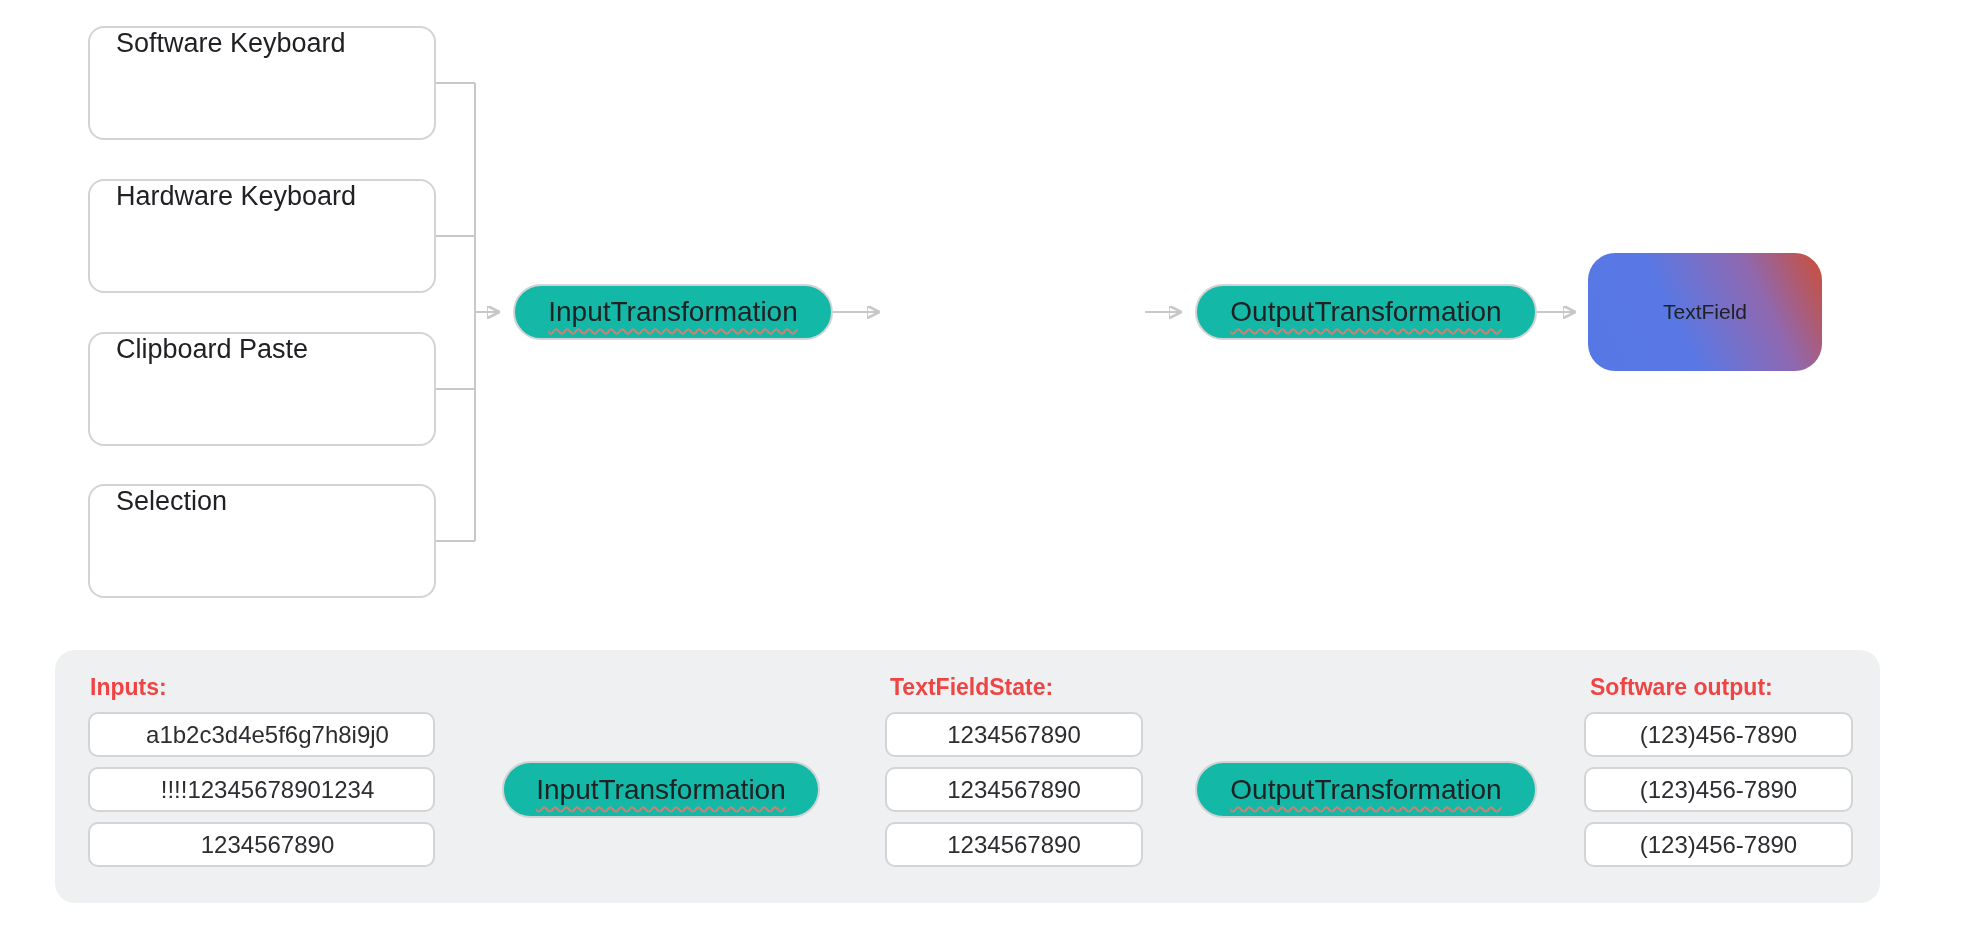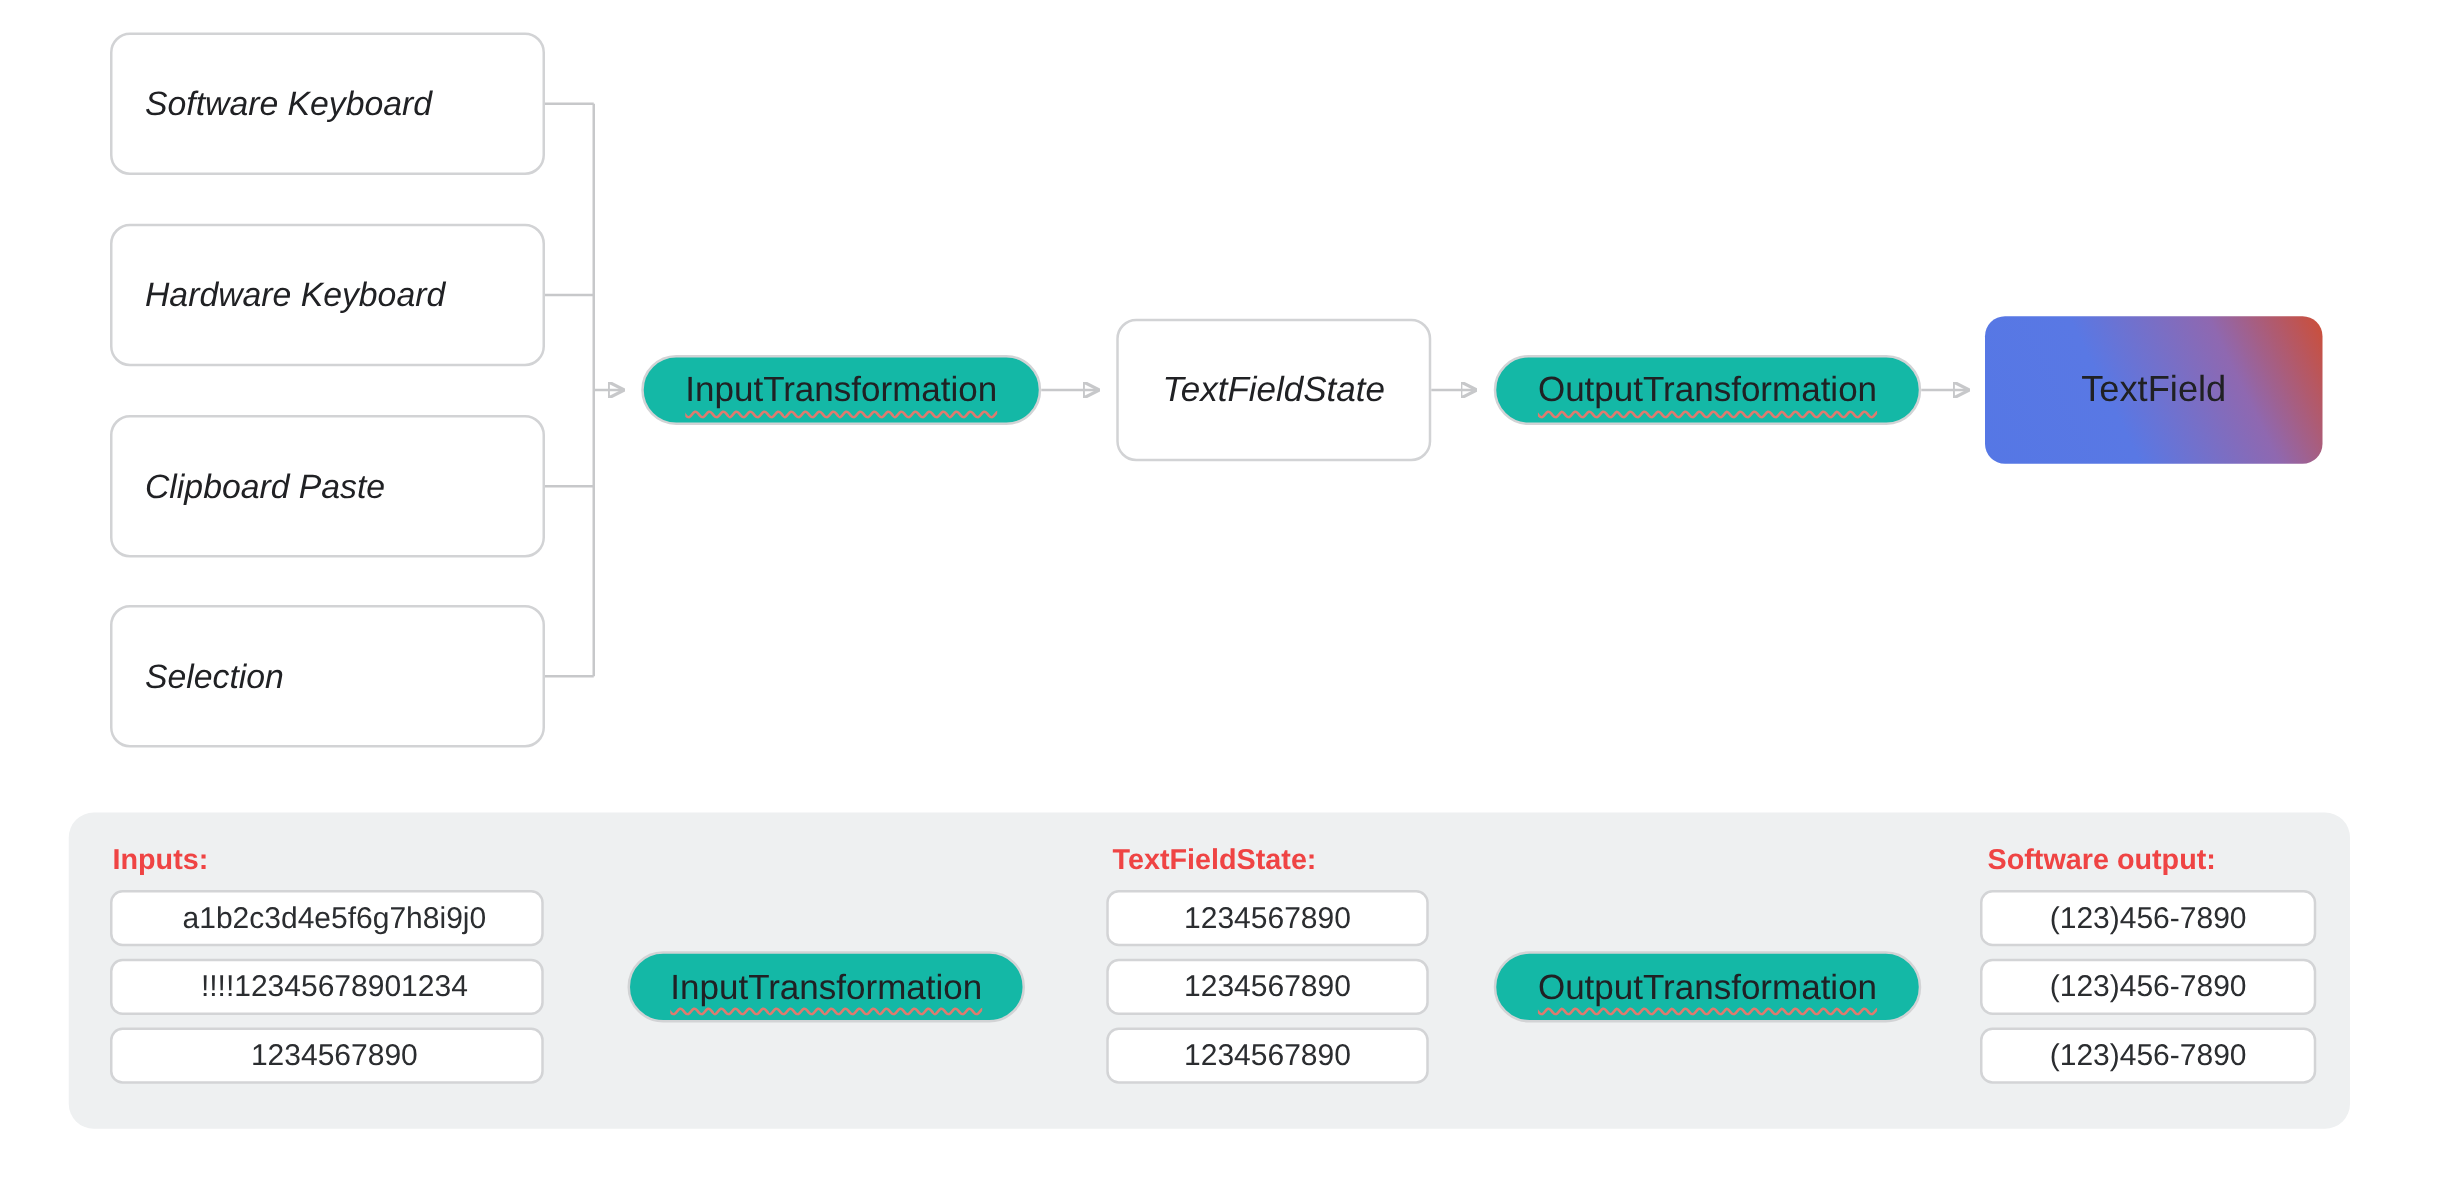--- a/index.html
+++ b/index.html
@@ -15,22 +15,21 @@
   .wires { position: absolute; left: 0; top: 0; width: 1967px; height: 945px; }
   .wires path { stroke: #c7c8ca; stroke-width: 2; fill: none; }
 
   .node {
     position: absolute;
     background: #ffffff;
     border: 2px solid #d2d3d5;
     border-radius: 16px;
     box-sizing: border-box;
     display: flex;
-    align-items: center;
-    font-style: italic;
+    align-items: flex-start;
   }
   .source-node { left: 88px; width: 348px; height: 114px; padding-left: 26px; font-size: 27px; }
   .state-node  { justify-content: center; font-size: 28px; }
   .pill {
     position: absolute;
     background: #14b8a6;
     border: 2px solid #d2d3d5;
     border-radius: 32px;
     box-sizing: border-box;
     display: flex;
@@ -40,25 +39,25 @@
   }
   .squiggle {
     text-decoration-line: underline;
     text-decoration-style: wavy;
     text-decoration-color: #e07a6e;
     text-decoration-thickness: 1.5px;
     text-underline-offset: 7px;
   }
   .textfield-node {
     position: absolute;
-    left: 1588px; top: 253px; width: 270px; height: 118px;
-    border-radius: 16px;
+    left: 1588px; top: 253px; width: 234px; height: 118px;
+    border-radius: 27px;
     background: linear-gradient(64deg, #5577e5 0%, #5978e4 38%, #8f68b0 72%, #c8503f 98%);
     display: flex; align-items: center; justify-content: center;
-    font-size: 29px; color: #202124;
+    font-size: 21px; color: #202124;
   }
   .panel {
     position: absolute;
     left: 55px; top: 650px; width: 1825px; height: 253px;
     background: #eef0f1;
     border-radius: 20px;
   }
   .caption {
     position: absolute;
     font-size: 23px;
@@ -141,23 +140,20 @@
     <span>Selection</span>
   </div>
   <div class="node source-node" style="top:332px">
     <span>Clipboard Paste</span>
   </div>
 
   <div class="pill" style="left:513px; top:284px; width:320px; height:56px">
     <span class="squiggle">InputTransformation</span>
   </div>
 
-  <div class="node state-node" style="left:893px; top:255px; width:252px; height:114px">
-    <span>TextFieldState</span>
-  </div>
 
   <div class="pill" style="left:1195px; top:284px; width:342px; height:56px">
     <span class="squiggle">OutputTransformation</span>
   </div>
 
   <div class="textfield-node">
     <span>TextField</span>
   </div>
 
   <div class="panel"></div>

